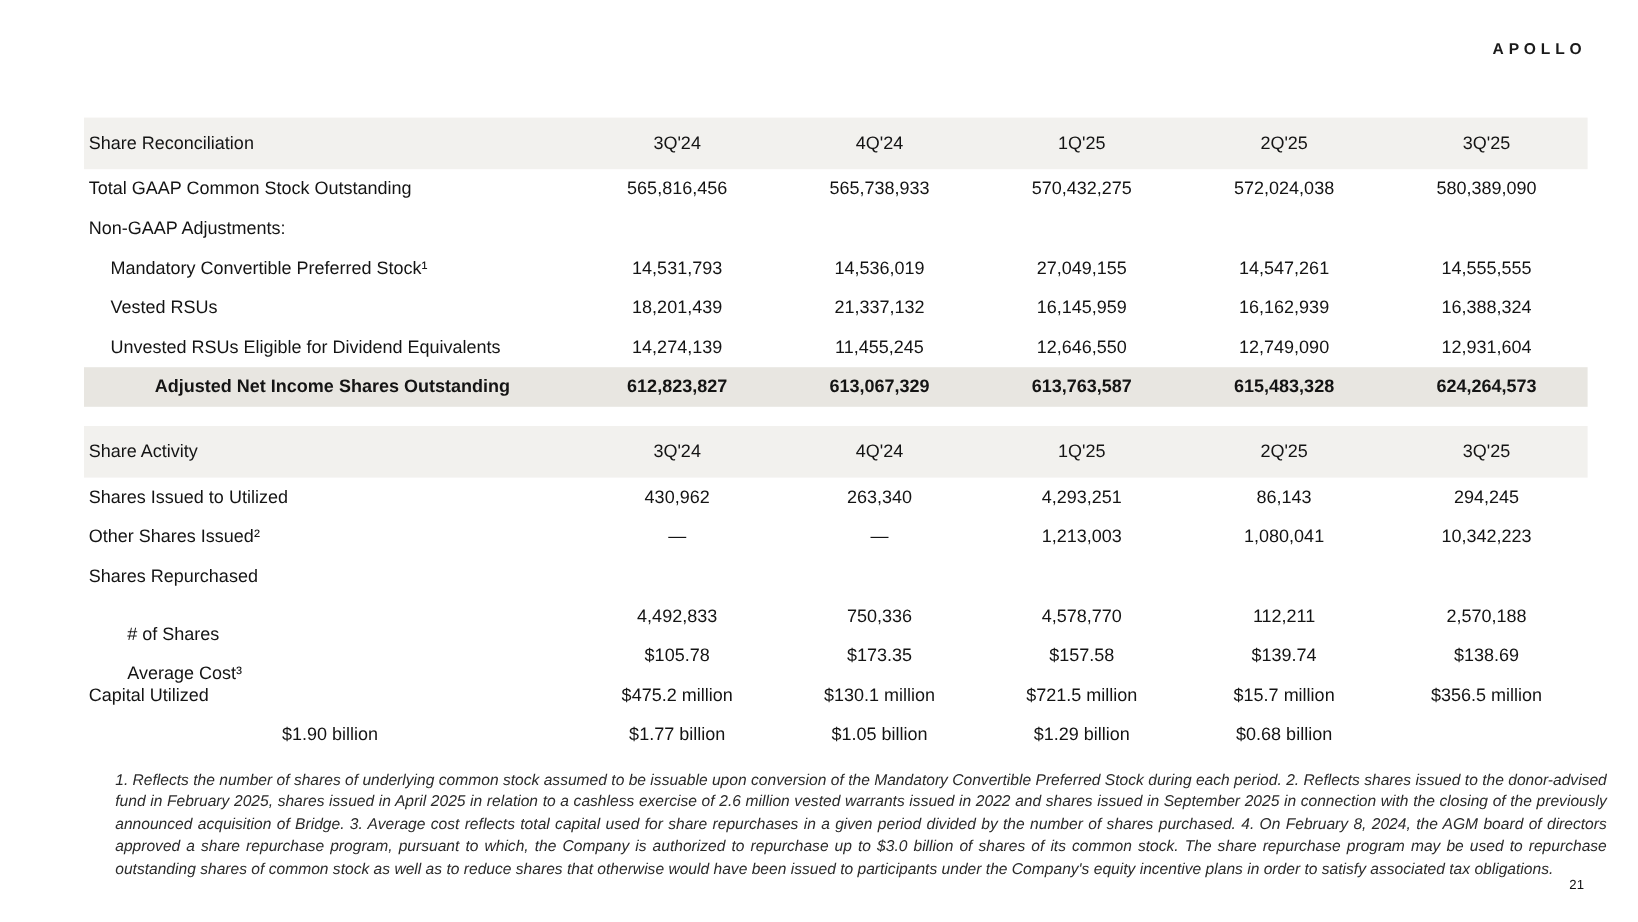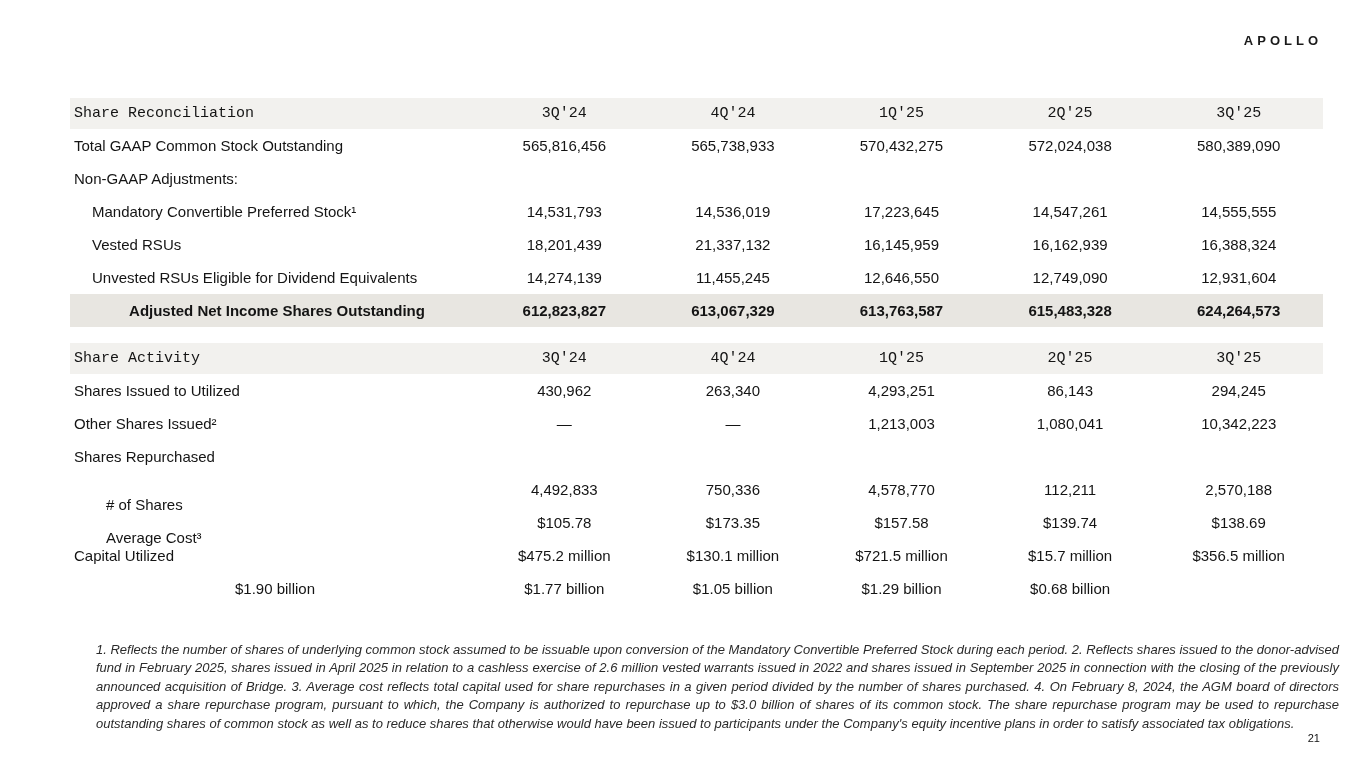--- a/index.html
+++ b/index.html
@@ -43,21 +43,21 @@
     width: 1253px;
   }
   .table { margin-bottom: 16px; }
 
   .row {
     display: grid;
     grid-template-columns: 410px repeat(5, 1fr);
     align-items: center;
     height: 33px;
   }
-  .row.head { background: var(--header-bg, #f2f1ee); height: 31px; font-family: Liberation Mono, monospace; }
+  .row.head { background: var(--header-bg, #f2f1ee); height: 43px; }
   .row.shaded { background: var(--shaded-bg, #e8e6e1); }
   .row.bold .cell { font-weight: 700; text-align: center; }
 
   .cell { font-size: 15px; color: #141414; white-space: nowrap; overflow: hidden; }
   .cell.label { text-align: left; padding-left: 4px; }
   .cell.num { text-align: center; }
   .cell.indent1 { padding-left: 22px; }
   .cell.indent2 { padding-left: 36px; margin-top: 29px; }
   .cell.head-label { padding-left: 4px; }
 
@@ -110,21 +110,21 @@
           <div class="cell num"></div>
           <div class="cell num"></div>
           <div class="cell num"></div>
           <div class="cell num"></div>
           <div class="cell num"></div>
         </div>
         <div class="row">
           <div class="cell label indent1">Mandatory Convertible Preferred Stock¹</div>
           <div class="cell num">14,531,793</div>
           <div class="cell num">14,536,019</div>
-          <div class="cell num">17,223,645</div>
+          <div class="cell num">27,049,155</div>
           <div class="cell num">14,547,261</div>
           <div class="cell num">14,555,555</div>
         </div>
         <div class="row">
           <div class="cell label indent1">Vested RSUs</div>
           <div class="cell num">18,201,439</div>
           <div class="cell num">21,337,132</div>
           <div class="cell num">16,145,959</div>
           <div class="cell num">16,162,939</div>
           <div class="cell num">16,388,324</div>

